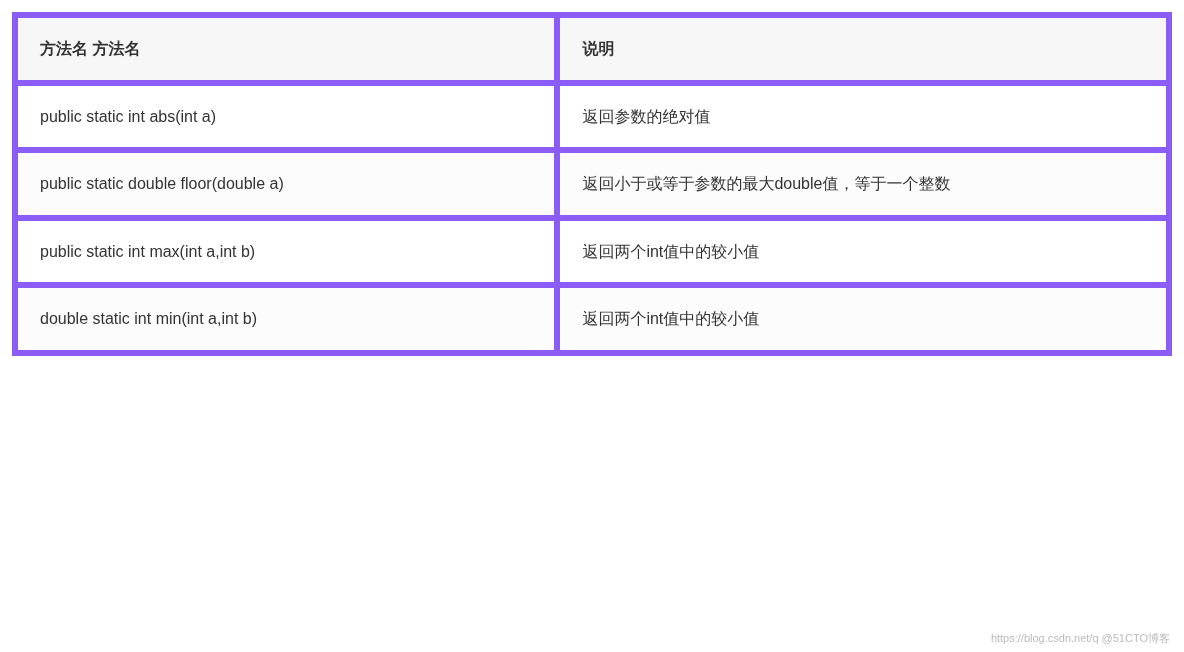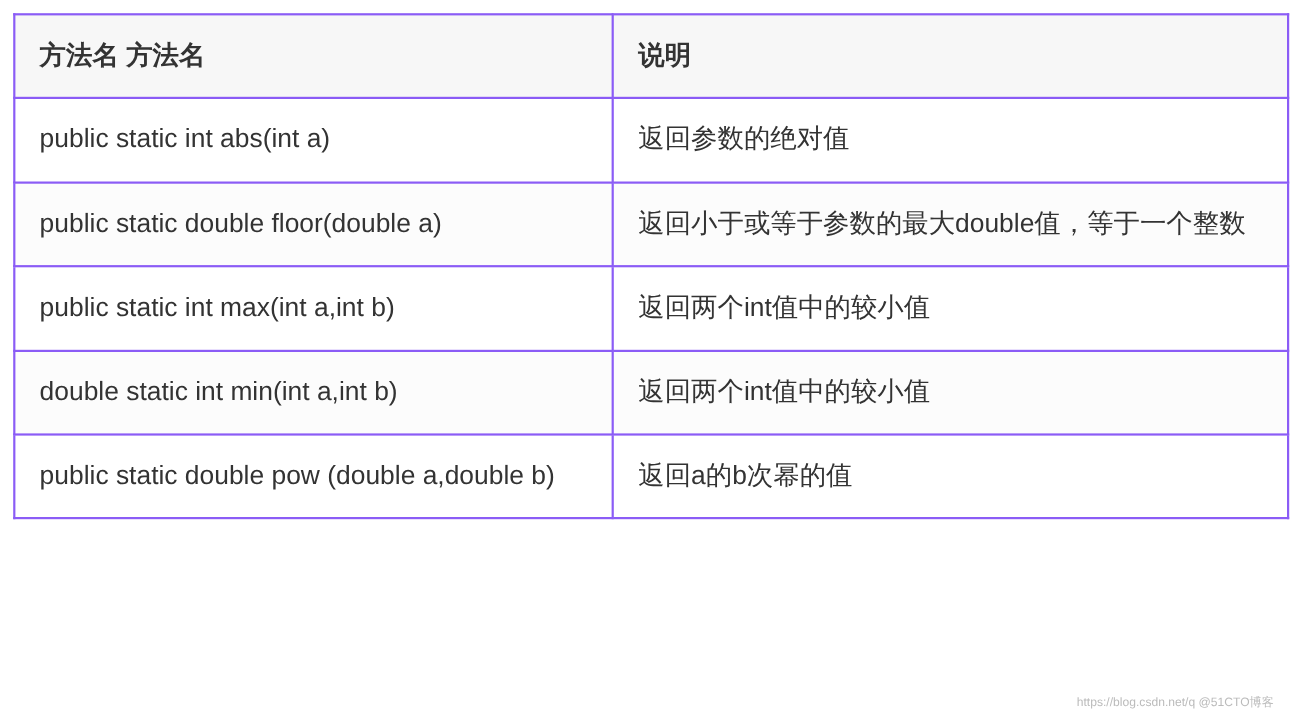--- a/index.html
+++ b/index.html
@@ -8,40 +8,40 @@
     background: #ffffff;
     padding: 12px;
     color: #333;
   }
   table {
     width: 100%;
     border-collapse: collapse;
     table-layout: fixed;
   }
   th, td {
-    border: 2px solid #8b5cf6;
+    border: 6px solid #8b5cf6;
     padding: 18px 22px;
     text-align: left;
     vertical-align: middle;
-    font-size: 24px;
+    font-size: 16px;
     line-height: 1.6;
     word-wrap: break-word;
   }
   th {
     background: #f7f7f7;
     font-weight: 600;
     color: #333;
   }
   col.method { width: 47%; }
   col.desc { width: 53%; }
   tr:nth-child(even) td { background: #fcfcfc; }
   .watermark {
     position: absolute;
     bottom: 6px;
-    right: 26px;
+    right: 14px;
     font-size: 11px;
     color: #bbb;
     pointer-events: none;
   }
 </style>
 </head>
 <body>
 
 <table>
   <colgroup>
@@ -64,20 +64,16 @@
       <td>返回小于或等于参数的最大double值，等于一个整数</td>
     </tr>
     <tr>
       <td>public static int   max(int a,int b)</td>
       <td>返回两个int值中的较小值</td>
     </tr>
     <tr>
       <td>double   static int min(int a,int b)</td>
       <td>返回两个int值中的较小值</td>
     </tr>
-    <tr>
-      <td>public   static double pow (double a,double b)</td>
-      <td>返回a的b次幂的值</td>
-    </tr>
   </tbody>
 </table>
 
 <div class="watermark">https://blog.csdn.net/q  @51CTO博客</div>
 
 </body></html>

